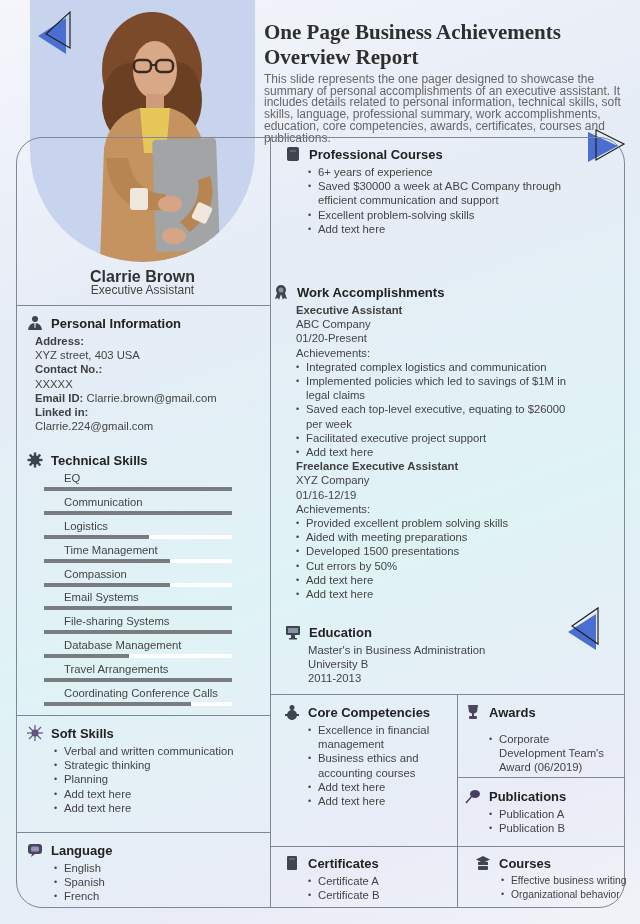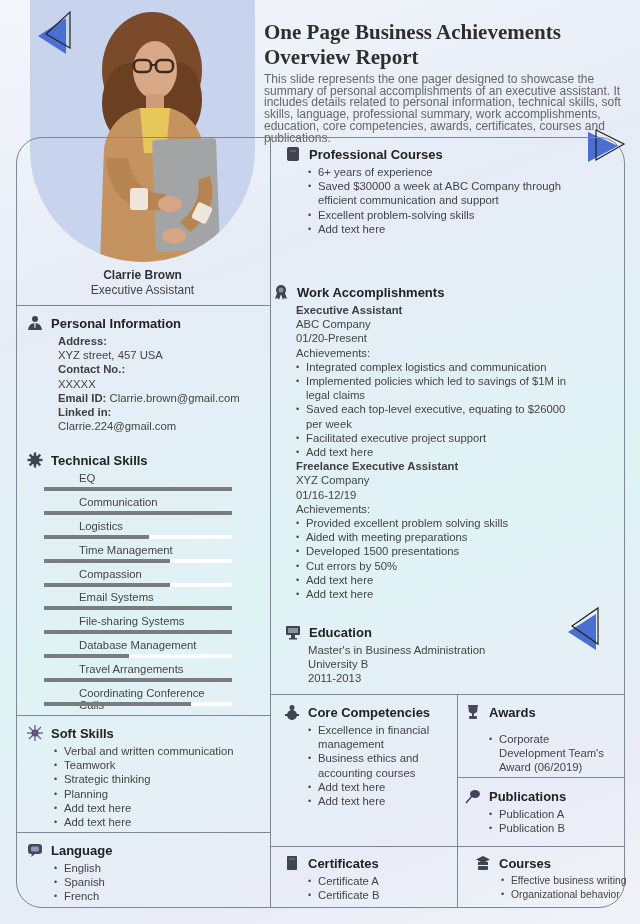--- a/index.html
+++ b/index.html
@@ -27,33 +27,33 @@
   .hline { height: 1px; background: #7d8795; }
   .title {
     left: 264px; top: 20px; width: 360px;
     font-family: "Liberation Serif", serif;
     font-size: 21px; font-weight: bold; line-height: 25px; color: #2f2f2f;
   }
   .desc {
     left: 264px; top: 74px; width: 360px;
     font-size: 12px; line-height: 11.7px; color: #666;
   }
-  .name { left: 30px; top: 268px; width: 225px; text-align: center; font-size: 12px; font-weight: bold; color: #333; }
+  .name { left: 30px; top: 268px; width: 225px; text-align: center; font-size: 16px; font-weight: bold; color: #333; }
   .role { left: 30px; top: 283px; width: 225px; text-align: center; font-size: 12px; color: #444; }
   .sec-head { display: flex; align-items: center; }
   .sec-title { font-size: 13px; font-weight: bold; color: #222; }
   .ico { width: 16px; height: 16px; margin-right: 8px; display: inline-block; }
   .body-text { font-size: 11.3px; line-height: 14.2px; color: #444; }
   .b { font-weight: bold; color: #404040; }
   ul.bl { list-style: none; }
   ul.bl li { position: relative; padding-left: 10px; }
   ul.bl li::before { content: "•"; position: absolute; left: 0; top: 0; font-size: 9px; }
   .skills { left: 44px; top: 470px; width: 188px; }
   .skill { height: 23.9px; position: relative; }
-  .skill-label { position: absolute; left: 19px; top: 2px; font-size: 11.3px; color: #444; padding-left: 16px; }
+  .skill-label { position: absolute; left: 4px; top: 2px; font-size: 11.3px; color: #444; padding-left: 16px; }
   .skill-track { position: absolute; left: 0; right: 0; top: 17px; height: 4px; background: #ffffff; }
   .skill-fill { height: 4px; background: #7a7d80; }
   .tri { position: absolute; }
 </style>
 </head>
 <body>
 
 <div class="abs photo-panel">
   <svg class="person" viewBox="0 0 160 254">
 
@@ -118,23 +118,23 @@
 
 <div class="abs" style="left:27px;top:315px;width:240px">
   <div class="sec-head">
     <svg class="ico" viewBox="0 0 16 16">
       <circle cx="8" cy="4" r="3" fill="#3e4450"></circle>
       <path d="M1 15 Q2 8 8 8 Q14 8 15 15 Z" fill="#3e4450"></path>
       <path d="M7 8 L9 8 L8.6 13 L7.4 13 Z" fill="#b9c1d6"></path>
     </svg>
     <span class="sec-title">Personal Information</span>
   </div>
-  <div class="body-text" style="margin-left:31px;margin-top:3px">
+  <div class="body-text" style="margin-left:8px;margin-top:3px">
     <div class="b">Address:</div>
-    <div>XYZ street, 457 USA</div>
+    <div>XYZ street, 403 USA</div>
     <div class="b">Contact No.:</div>
     <div>XXXXX</div>
     <div><span class="b">Email ID:</span> <span>Clarrie.brown@gmail.com</span></div>
     <div class="b">Linked in:</div>
     <div>Clarrie.224@gmail.com</div>
   </div>
 </div>
 
 <div class="abs sec-head" style="left:27px;top:452px">
   <svg class="ico" viewBox="0 0 16 16">
@@ -219,21 +219,20 @@
         <line x1="8" y1="0" x2="8" y2="16"></line>
           <line x1="0" y1="8" x2="16" y2="8"></line>
         <line x1="2" y1="2" x2="14" y2="14"></line>
           <line x1="14" y1="2" x2="2" y2="14"></line>
       </g>
     </svg>
     <span class="sec-title">Soft Skills</span>
   </div>
   <ul class="bl body-text" style="margin-left:27px;margin-top:3px">
     <li>Verbal and written communication</li>
-    <li>Teamwork</li>
     <li>Strategic thinking</li>
     <li>Planning</li>
     <li>Add text here</li>
     <li>Add text here</li>
   </ul>
 </div>
 
 <div class="abs" style="left:27px;top:842px;width:240px">
   <div class="sec-head">
     <svg class="ico" viewBox="0 0 16 16">

